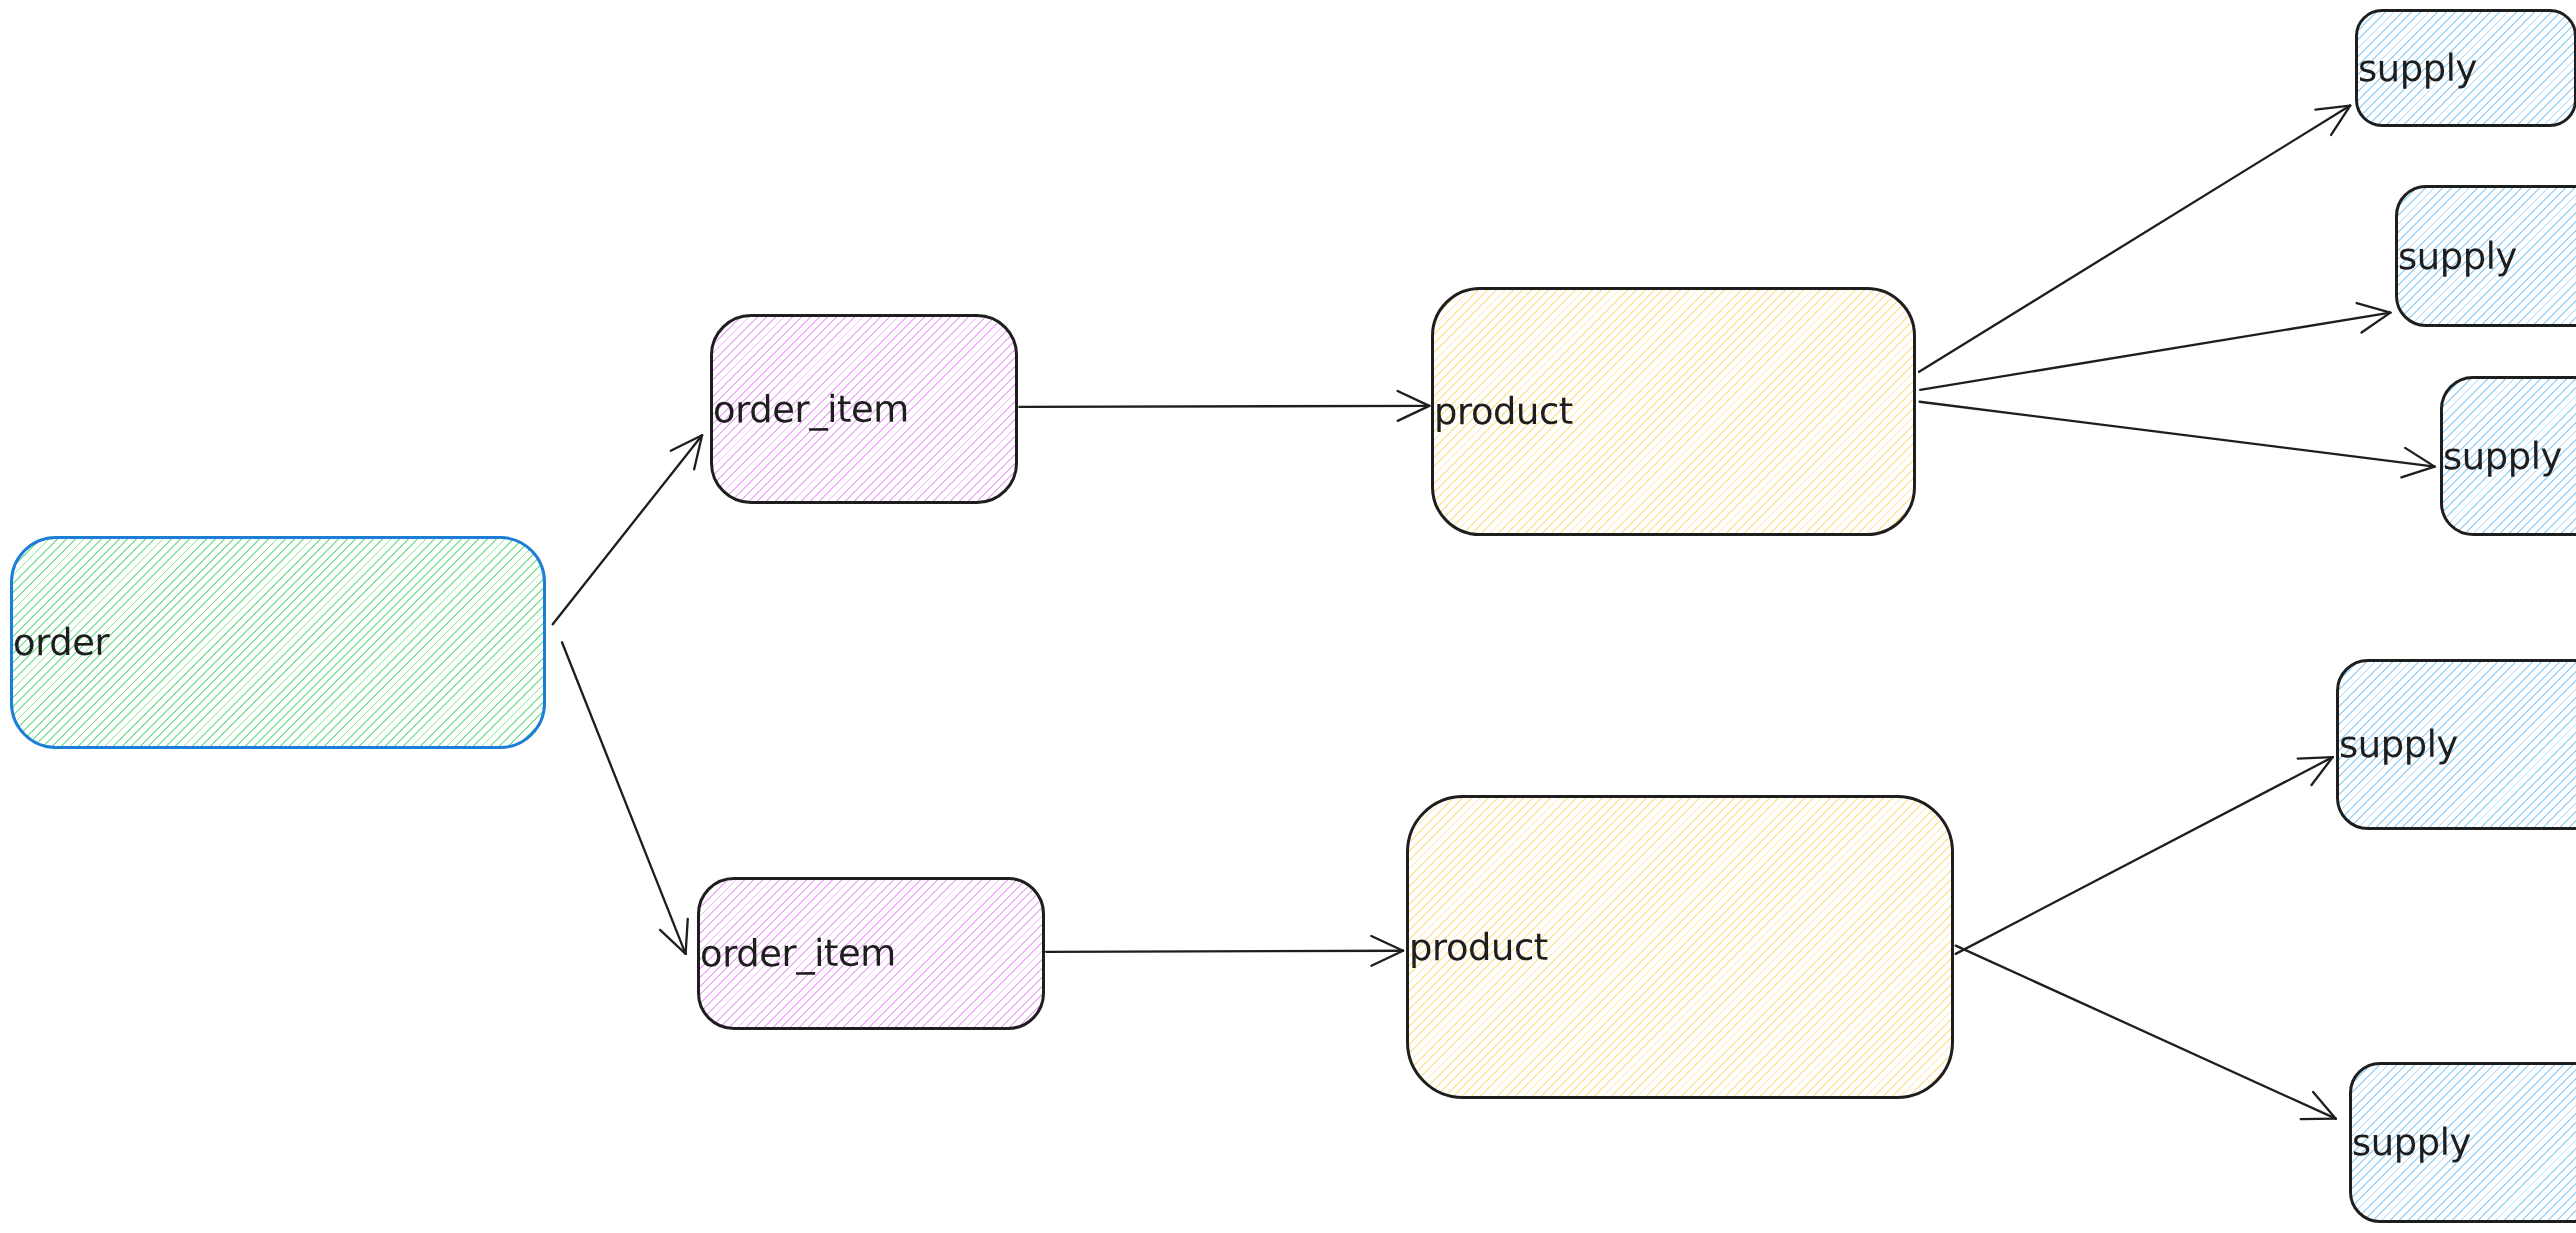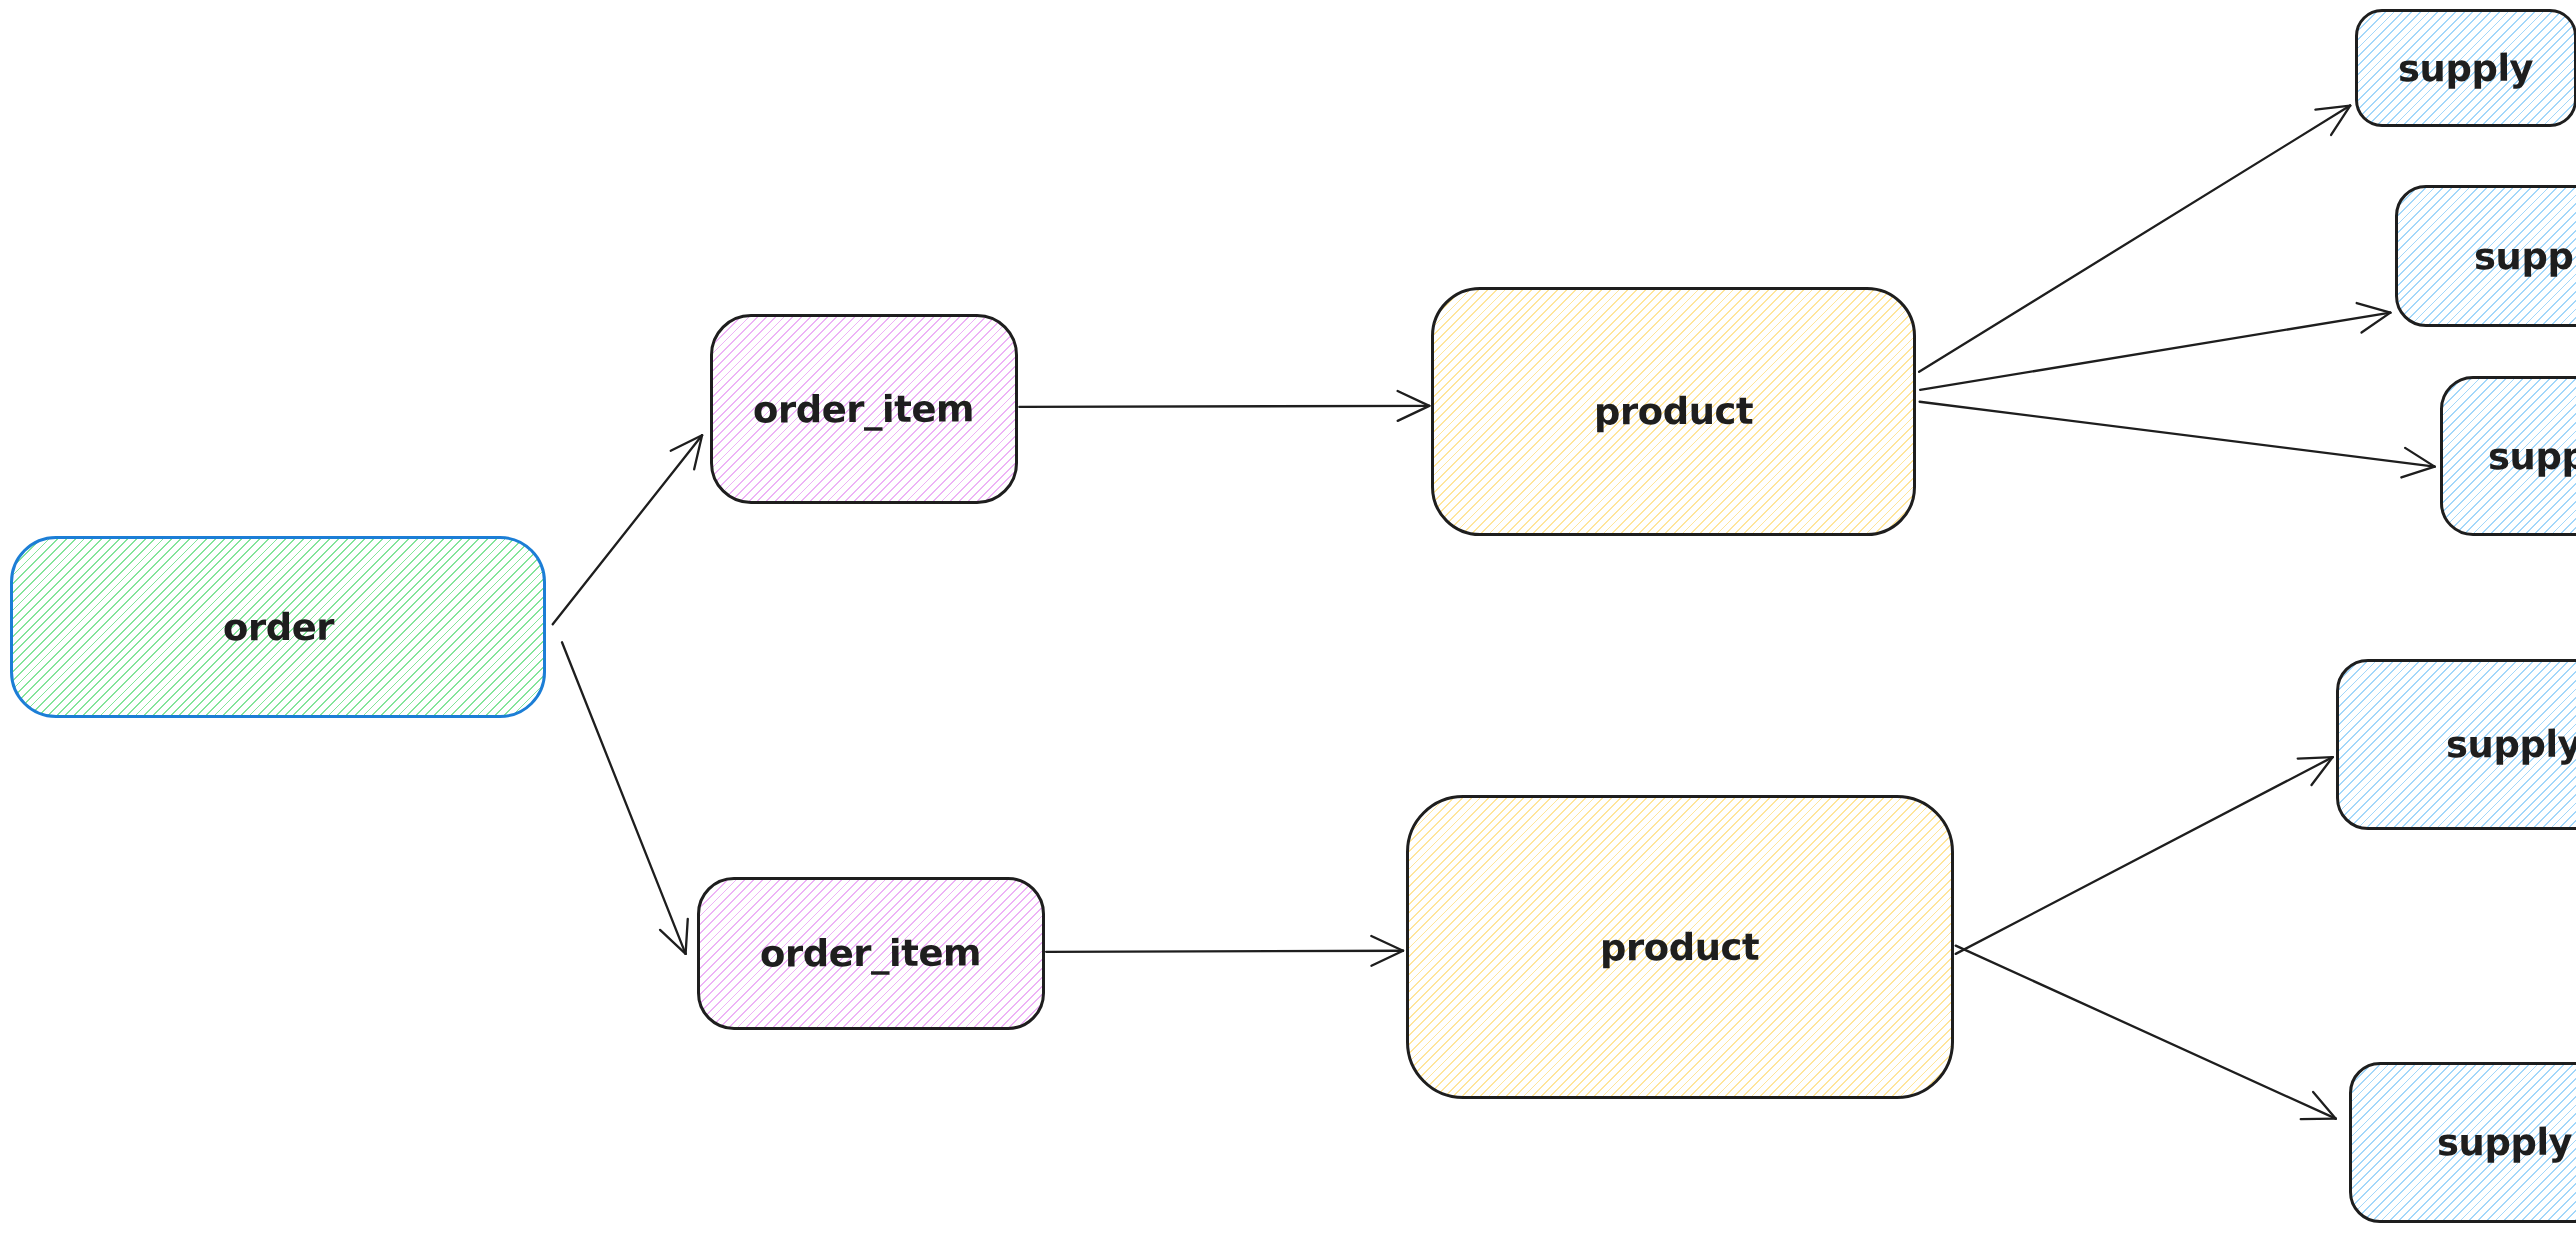--- a/index.html
+++ b/index.html
@@ -33,22 +33,20 @@
   .node {
     position: absolute;
     box-sizing: border-box;
     border: 3.1px solid var(--stroke, #1e1e1e);
     background:
       repeating-linear-gradient(135deg,
         var(--hachure, #ccc) 0px, var(--hachure, #ccc) 1.3px,
         transparent 1.3px, transparent 6.2px) #ffffff;
     display: flex;
     align-items: center;
-    justify-content: center;
-    font-weight: bold;
   }
   .node.order-node { border-width: 3.6px; }
   .label {
     color: #1e1e1e;
     font-size: 37px;
     letter-spacing: -0.5px;
     white-space: nowrap;
     
     transform: rotate(-0.3deg);
   }
@@ -99,21 +97,21 @@
     <line x1="4460.1" y1="1472.8" x2="4528" y2="1470" class="arrowhead"></line>
         <line x1="4486.9" y1="1524.1" x2="4528" y2="1470" class="arrowhead"></line>
       </g>
     <g>
       <line class="arrow" x1="3796" y1="1836" x2="4534" y2="2172"></line>
     <line x1="4490.0" y1="2120.1" x2="4534" y2="2172" class="arrowhead"></line>
         <line x1="4466.0" y1="2172.9" x2="4534" y2="2172" class="arrowhead"></line>
       </g>
   </svg>
 
-  <div class="node order-node" style="left: 10.3px; top: 536px; width: 536px; height: 182px; border-radius: 46px; --hachure: #84e49a; --stroke: #1c7ed6;">
+  <div class="node order-node" style="left: 10.3px; top: 536px; width: 536px; height: 213px; border-radius: 46px; --hachure: #84e49a; --stroke: #1c7ed6;">
     <span class="label">order</span>
   </div>
 
   <div class="node" style="left: 710px; top: 314px; width: 308px; height: 190px; border-radius: 41px; --hachure: #edb3f6; --stroke: #1e1e1e;">
     <span class="label">order_item</span>
   </div>
 
   <div class="node" style="left: 697px; top: 877px; width: 348px; height: 153px; border-radius: 37px; --hachure: #edb3f6; --stroke: #1e1e1e;">
     <span class="label">order_item</span>
   </div>

